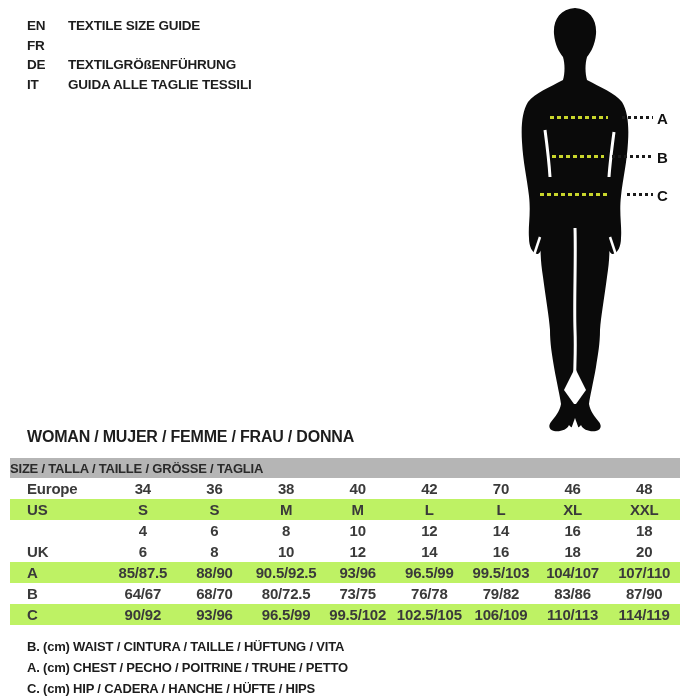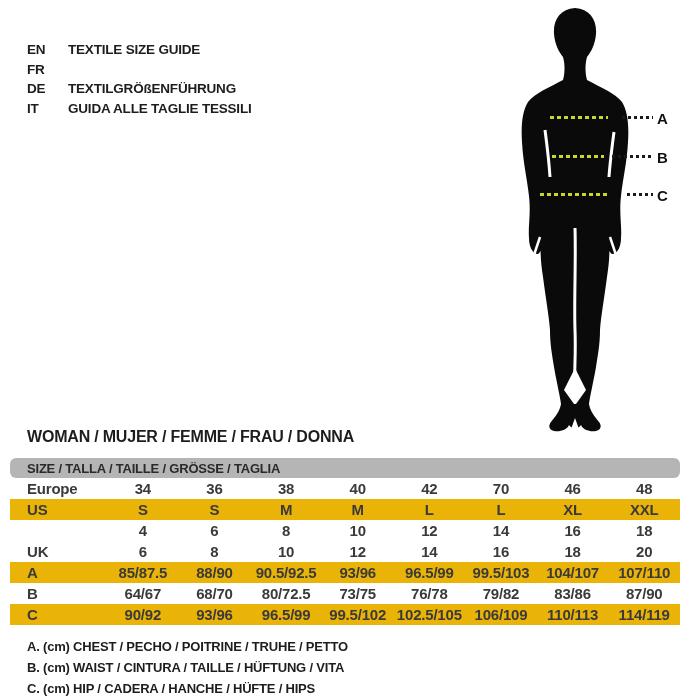--- a/index.html
+++ b/index.html
@@ -1,38 +1,38 @@
 <!DOCTYPE html>
 <html><head>
 <meta charset="utf-8">
 <style>
   html,body{margin:0;padding:0;}
   body{
     width:700px;height:700px;position:relative;background:#ffffff;overflow:hidden;
     font-family:"Liberation Sans",sans-serif;font-weight:bold;color:#1d1d1d;
   }
   
-  .lang-block{position:absolute;left:27px;top:16px;margin-top:24px;}
+  .lang-block{position:absolute;left:27px;top:16px;}
   .lang-row{display:flex;font-size:13.5px;line-height:19.5px;letter-spacing:-0.2px;}
   .lang-code{width:41px;flex:0 0 41px;}
   
   .figure-svg{position:absolute;left:450px;top:0;width:250px;height:440px;}
   .measure-line{position:absolute;height:3px;}
   .dash-yellow{background:repeating-linear-gradient(to right,#c9d62c 0 4px,transparent 4px 7px);}
   .dash-black{background:repeating-linear-gradient(to right,#1a1a1a 0 3px,transparent 3px 6px);}
   .measure-label{position:absolute;font-size:15px;letter-spacing:0;color:#111;}
   
   .woman-title{position:absolute;left:27px;top:428px;font-size:16px;letter-spacing:-0.2px;}
   
   .size-table{position:absolute;left:10px;top:458px;width:670px;}
   .thead{height:20px;background:#b5b5b5;display:flex;align-items:center;
-         padding-left:17px;box-sizing:border-box;font-size:13px;color:#2a2a2a;letter-spacing:-0.2px;border-radius:6px;}
+         box-sizing:border-box;font-size:13px;color:#2a2a2a;letter-spacing:-0.2px;}
   .tr{height:21px;display:grid;grid-template-columns:97px repeat(8,1fr);align-items:center;
       font-size:15px;color:#3a3a3a;letter-spacing:-0.2px;}
-  .tr.shaded{background:#eab308;}
+  .tr.shaded{background:#bef264;}
   .td{text-align:center;}
   .td-label{text-align:left;padding-left:17px;}
   
   .legend{position:absolute;left:27px;top:636px;font-size:13px;line-height:21px;letter-spacing:-0.2px;}
 </style>
 </head>
 <body>
 
 <div class="lang-block">
   <div class="lang-row">
@@ -180,16 +180,16 @@
         <div class="td">99.5/102</div>
         <div class="td">102.5/105</div>
         <div class="td">106/109</div>
         <div class="td">110/113</div>
         <div class="td">114/119</div>
       </div>
     </div>
 </div>
 
 <div class="legend">
+  <div>B. (cm) WAIST / CINTURA / TAILLE / HÜFTUNG / VITA</div>
   <div>A. (cm) CHEST / PECHO / POITRINE / TRUHE / PETTO</div>
-  <div>B. (cm) WAIST / CINTURA / TAILLE / HÜFTUNG / VITA</div>
   <div>C. (cm) HIP / CADERA / HANCHE / HÜFTE / HIPS</div>
 </div>
 
 </body></html>

